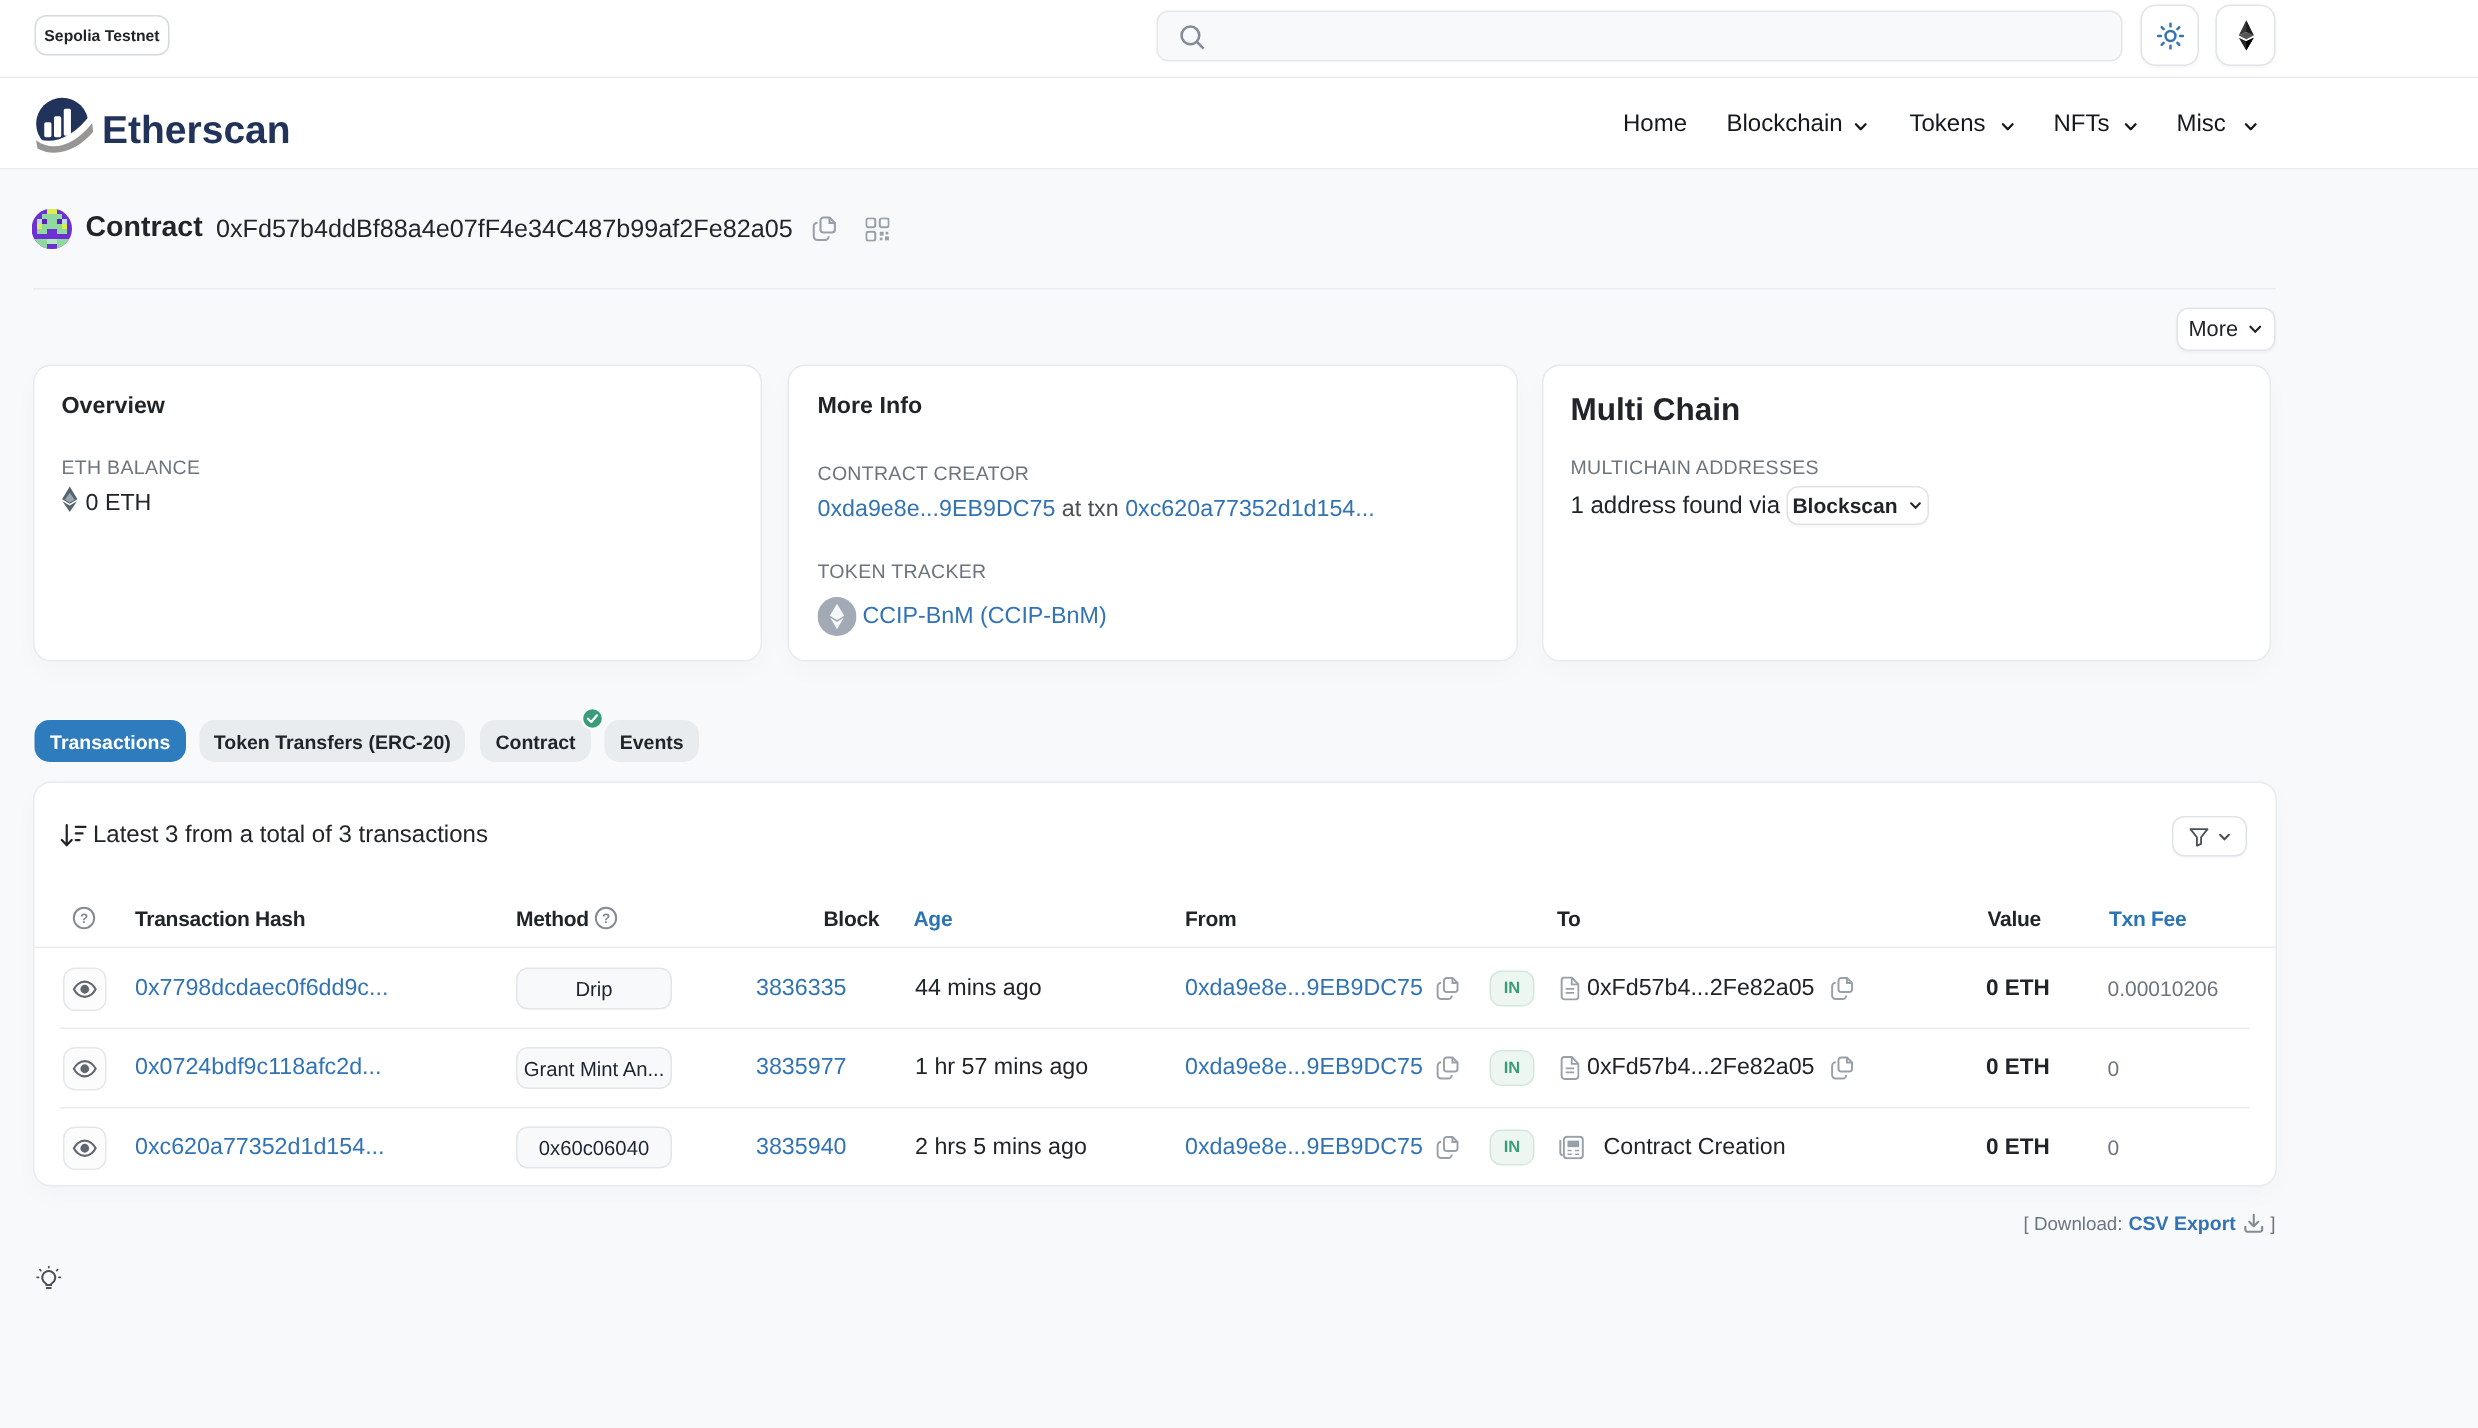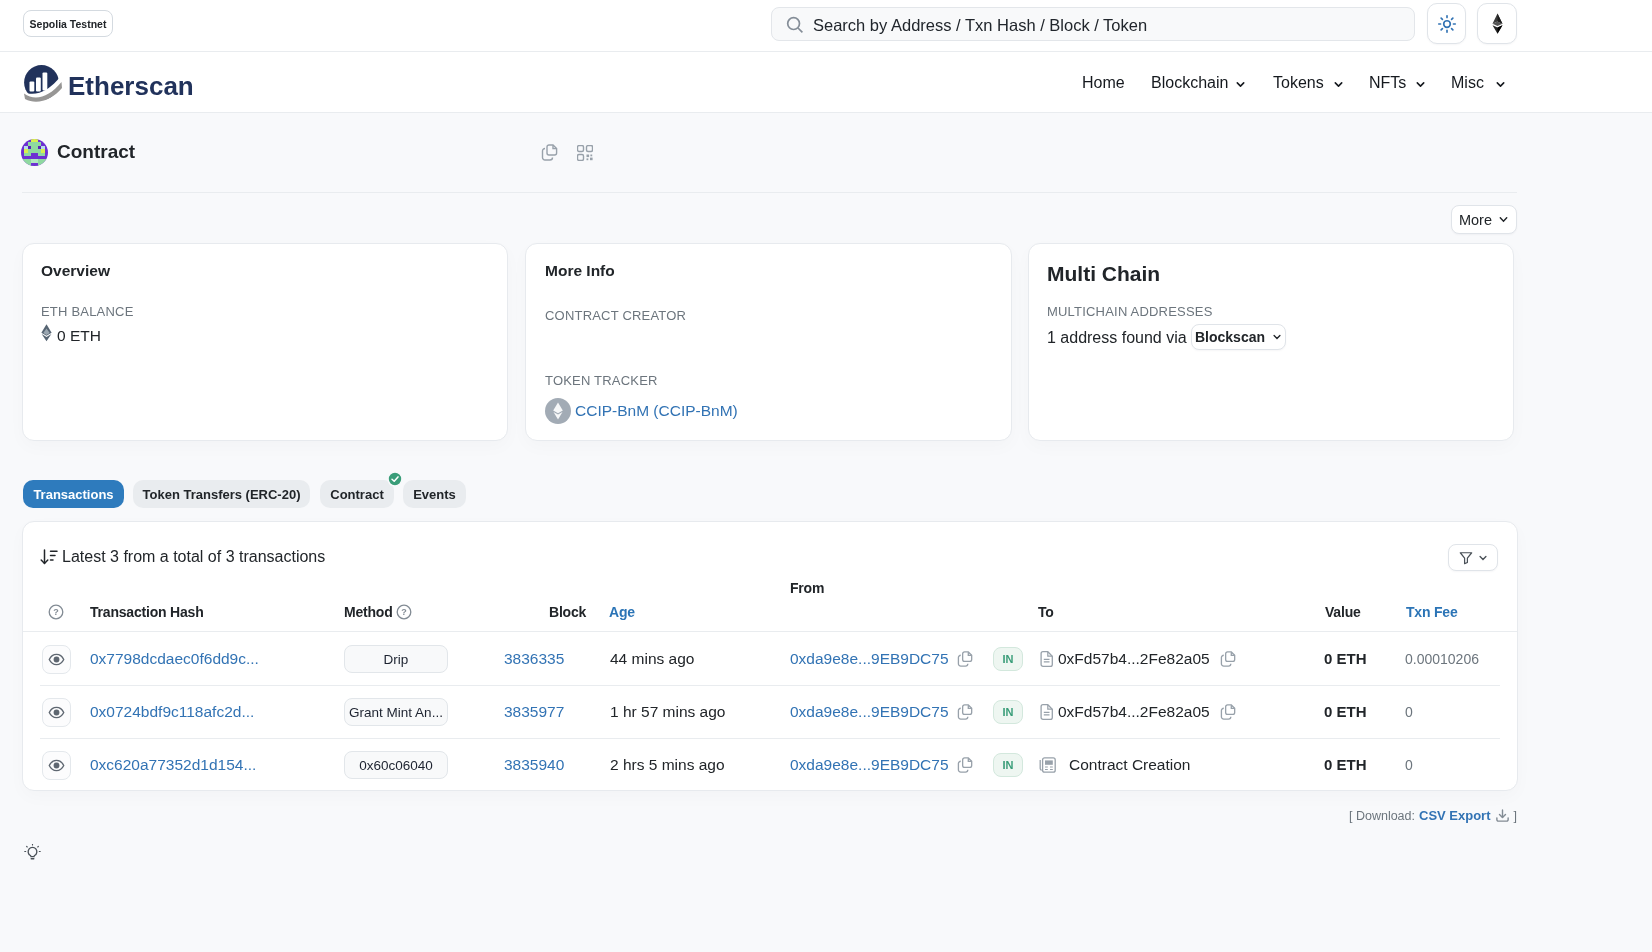--- a/index.html
+++ b/index.html
@@ -28,21 +28,20 @@
 <div id="page">
 
   <div class="abs" style="left:0; top:0; width:1652px; height:52px; background:#fff; border-bottom:1px solid #e9ecef;"></div>
   <div class="abs" style="left:23px; top:10px; width:90px; height:27px; background:#fff; border:1px solid #d4dae0; border-radius:8px; display:flex; align-items:center; justify-content:center; font-size:10.5px; font-weight:bold; white-space:nowrap;">Sepolia Testnet</div>
 
   <div class="abs" style="left:771px; top:7px; width:644px; height:34px; background:#f8f9fa; border:1px solid #e3e6ea; border-radius:8px;">
     <svg class="abs" style="left:13px; top:7px;" width="20" height="20" viewBox="0 0 20 20" fill="none" stroke="#848d97" stroke-width="1.7">
         <circle cx="8.6" cy="8.6" r="5.9"></circle>
         <line x1="13" y1="13" x2="17.4" y2="17.4"></line>
       </svg>
-    <div class="abs" style="left:41px; top:8px; font-size:16.5px; color:#21262c;">Search by Address / Txn Hash / Block / Token</div>
   </div>
   <div class="btn" style="left:1427px; top:3px; width:39px; height:41px; border-radius:10px;">
     <svg width="22" height="22" viewBox="0 0 24 24" fill="none" stroke="#3273b4" stroke-width="1.8" stroke-linecap="round">
         <circle cx="12" cy="12" r="3.6"></circle>
         <line x1="12" y1="3" x2="12" y2="5"></line>
         <line x1="12" y1="19" x2="12" y2="21"></line>
         <line x1="3" y1="12" x2="5" y2="12"></line>
         <line x1="19" y1="12" x2="21" y2="12"></line>
         <line x1="5.6" y1="5.6" x2="7" y2="7"></line>
         <line x1="17" y1="17" x2="18.4" y2="18.4"></line>
@@ -110,20 +109,21 @@
       <rect x="6" y="3" width="1" height="1" fill="#d8ef4e"></rect>
       <rect x="2" y="3" width="4" height="1" fill="#8fd9a0"></rect>
       <rect x="1" y="4" width="2" height="1" fill="#8fd9a0"></rect>
       <rect x="5" y="4" width="2" height="1" fill="#8fd9a0"></rect>
       <rect x="0" y="6" width="8" height="2" fill="#8fd9a0"></rect>
       <rect x="3" y="6" width="2" height="1" fill="#b2e8c2"></rect>
       <rect x="3" y="7" width="2" height="1" fill="#6d30d2"></rect>
     </g>
   </svg>
   <div class="abs" style="left:57px; top:141px; font-size:19px; font-weight:bold;">Contract</div>
+  <div class="abs" style="left:144px; top:143px; font-size:16.8px; color:#21262c;">0xFd57b4ddBf88a4e07fF4e34C487b99af2Fe82a05</div>
   <svg class="abs" style="left:541px; top:144px;" width="17" height="17" viewBox="0 0 17 17">
       <path class="copy" fill="none" d="M8 1 H12 L15.6 4.6 V9 A2 2 0 0 1 13.6 11 H8 A2 2 0 0 1 6 9 V3 A2 2 0 0 1 8 1 Z"></path>
       <path class="copy" fill="none" d="M12 1.2 V4.6 H15.5"></path>
       <path d="M11.5 13.5 a2.5 2.5 0 0 1 -2.5 2.5 H4 a2.5 2.5 0 0 1 -2.5 -2.5 V7 a2.5 2.5 0 0 1 2.5 -2.5" class="copy" fill="none"></path>
     </svg>
   <svg class="abs" style="left:577px; top:145px;" width="16" height="16" viewBox="0 0 16 16" fill="#98a1aa">
       <rect x="0.5" y="0.5" width="6" height="6" rx="1.5" fill="none" stroke="#98a1aa" stroke-width="1.4"></rect>
       <rect x="9.5" y="0.5" width="6" height="6" rx="1.5" fill="none" stroke="#98a1aa" stroke-width="1.4"></rect>
       <rect x="0.5" y="9.5" width="6" height="6" rx="1.5" fill="none" stroke="#98a1aa" stroke-width="1.4"></rect>
       <rect x="9.5" y="9.5" width="2.6" height="2.6"></rect>
@@ -147,20 +147,21 @@
     <svg style="margin-top:-3px;" width="11" height="18" viewBox="0 0 12 19">
         <path d="M6 0 L11.6 9.3 L6 12.6 L0.4 9.3 Z" fill="#566472"></path>
         <path d="M6 13.9 L11.3 10.7 L6 18.6 L0.7 10.7 Z" fill="#566472"></path>
         <path d="M6 4.5 L9.5 9.6 L6 11.7 L2.5 9.6 Z" fill="#9aa6b0"></path>
       </svg>
     <span>0 ETH</span>
   </div>
 
   <div class="abs" style="left:545px; top:262px; font-size:15.5px; font-weight:bold;">More Info</div>
   <div class="abs lbl" style="left:545px; top:308px;">CONTRACT CREATOR</div>
+  <div class="abs" style="left:545px; top:331px; font-size:15.5px;"><a class="link" href="#">0xda9e8e...9EB9DC75</a> <span style="color:#495057;">at txn</span> <a class="link" href="#">0xc620a77352d1d154...</a></div>
   <div class="abs lbl" style="left:545px; top:373px;">TOKEN TRACKER</div>
   <div class="abs" style="left:545px; top:398px; display:flex; align-items:center; gap:4px;">
     <svg width="26" height="26" viewBox="0 0 26 26">
         <circle cx="13" cy="13" r="13" fill="#a2abb5"></circle>
         <path d="M13 4.5 L17.8 12.5 L13 15.3 L8.2 12.5 Z" fill="#fff" opacity=".9"></path>
         <path d="M13 16.6 L17.5 13.9 L13 21.5 L8.5 13.9 Z" fill="#fff" opacity=".9"></path>
       </svg>
     <a class="link" style="font-size:15.5px;" href="#">CCIP-BnM (CCIP-BnM)</a>
   </div>
 
@@ -205,21 +206,21 @@
       <text x="8" y="11" text-anchor="middle" font-size="9" font-weight="bold" fill="#828b94" font-family="Liberation Sans, sans-serif">?</text>
     </svg>
   <div class="th" style="left:90px; top:604px;">Transaction Hash</div>
   <div class="th" style="left:344px; top:604px;">Method</div>
   <svg class="abs qm" style="left:396px; top:604px;" width="16" height="16" viewBox="0 0 16 16">
       <circle cx="8" cy="8" r="6.8" fill="none" stroke="#828b94" stroke-width="1.3"></circle>
       <text x="8" y="11" text-anchor="middle" font-size="9" font-weight="bold" fill="#828b94" font-family="Liberation Sans, sans-serif">?</text>
     </svg>
   <div class="th" style="left:505px; top:604px;padding-left:44px;">Block</div>
   <div class="th" style="left:609px; top:604px; color:#2b74b6;">Age</div>
-  <div class="th" style="left:790px; top:580px;">From</div>
+  <div class="th" style="left:790px; top:604px;">From</div>
   <div class="th" style="left:1038px; top:604px;">To</div>
   <div class="th" style="left:1325px; top:604px;">Value</div>
   <div class="th" style="left:1406px; top:604px;color:#2b74b6;">Txn Fee</div>
   <div class="abs" style="left:23px; top:631px; width:1494px; border-top:1px solid #e9ecef;"></div>
   <div class="abs" style="left:40px; top:685px; width:1460px; border-top:1px solid #e9ecef;"></div>
   <div class="abs" style="left:40px; top:738px; width:1460px; border-top:1px solid #e9ecef;"></div>
 
   <div class="eyebtn" style="left:42px; top:645px;">
       <svg width="17" height="17" viewBox="0 0 16 16" fill="none" stroke="#5f6771" stroke-width="1.3">
         <path d="M8 3.2 C4.6 3.2 2.1 6.1 1.2 8 C2.1 9.9 4.6 12.8 8 12.8 C11.4 12.8 13.9 9.9 14.8 8 C13.9 6.1 11.4 3.2 8 3.2 Z"></path>

